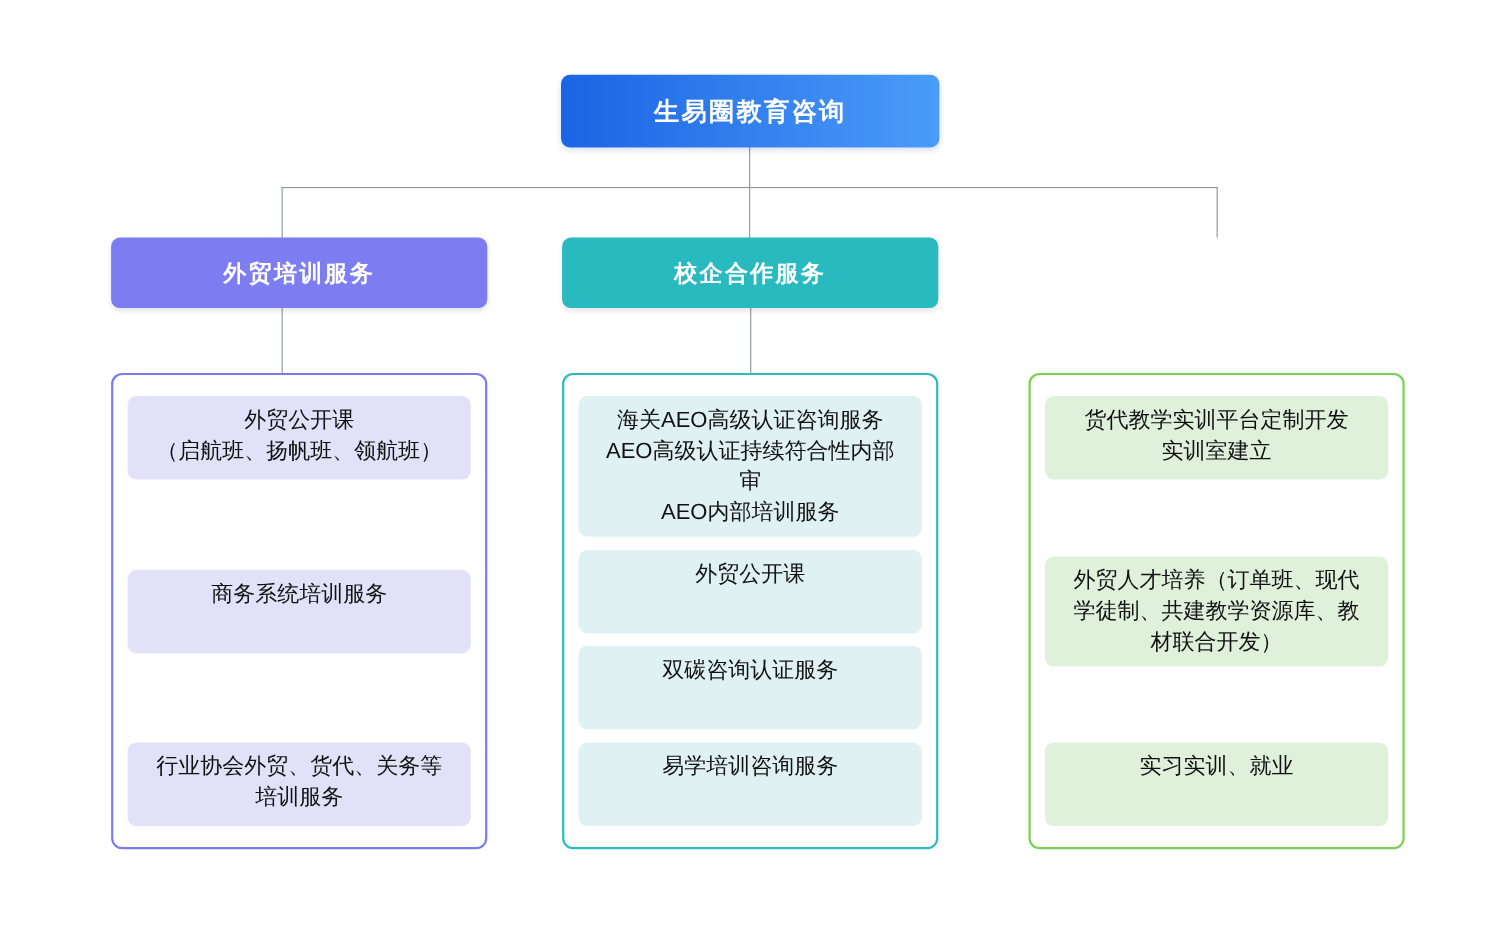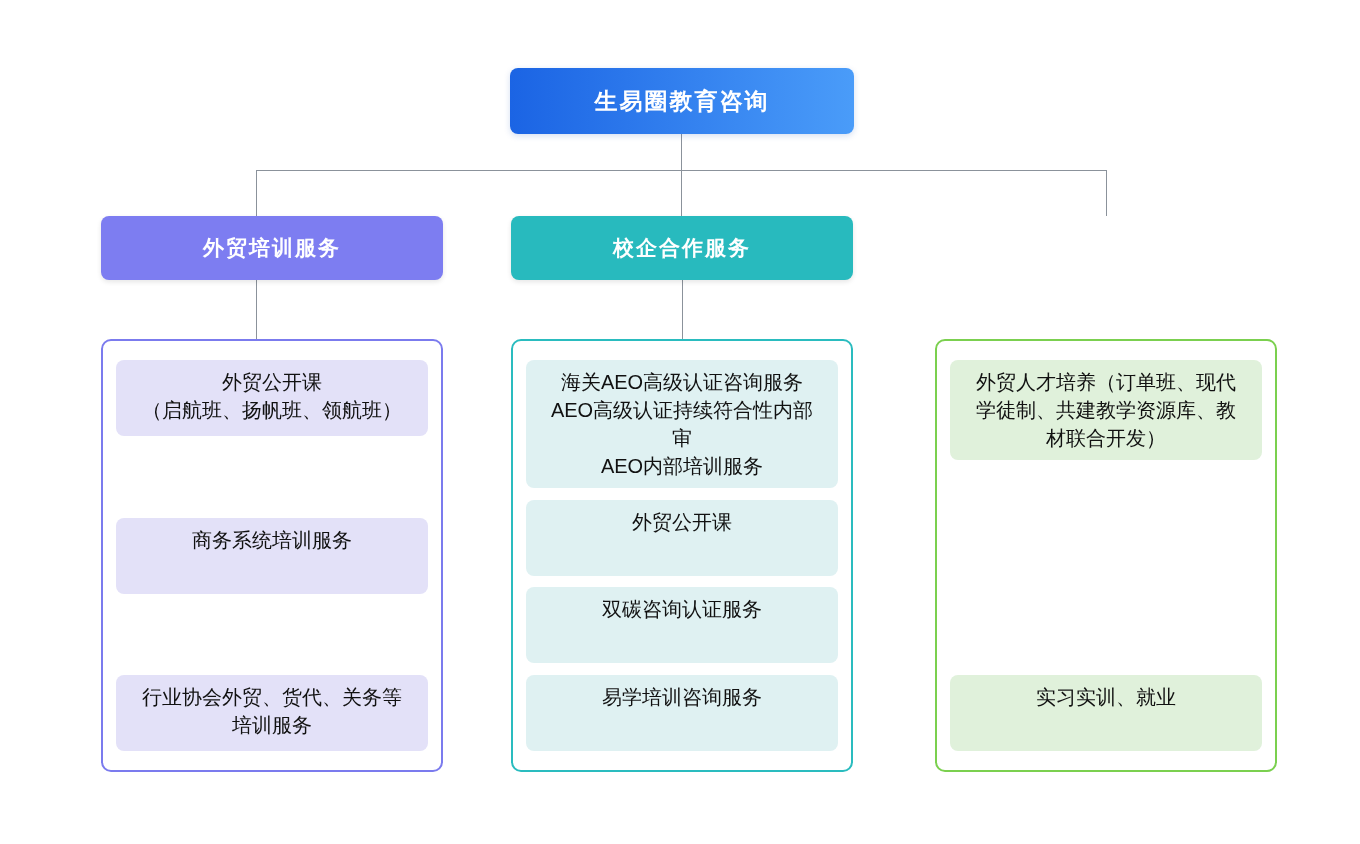--- a/index.html
+++ b/index.html
@@ -151,20 +151,24 @@
     <div class="branch-item">
       <span class="item-label">双碳咨询认证服务</span>
     </div>
     <div class="branch-item">
       <span class="item-label">易学培训咨询服务</span>
     </div>
   </div>
 
   <div class="branch-container col-2" style="--hdr: #7ace4f; --brd: #7bd04f; --item: #e0f1db;">
     <div class="branch-item">
+      <span class="item-label">货代教学实训平台定制开发
+实训室建立</span>
+    </div>
+    <div class="branch-item">
       <span class="item-label">外贸人才培养（订单班、现代学徒制、共建教学资源库、教材联合开发）</span>
     </div>
     <div class="branch-item">
       <span class="item-label">实习实训、就业</span>
     </div>
   </div>
 
 </div>
 
 </body></html>

